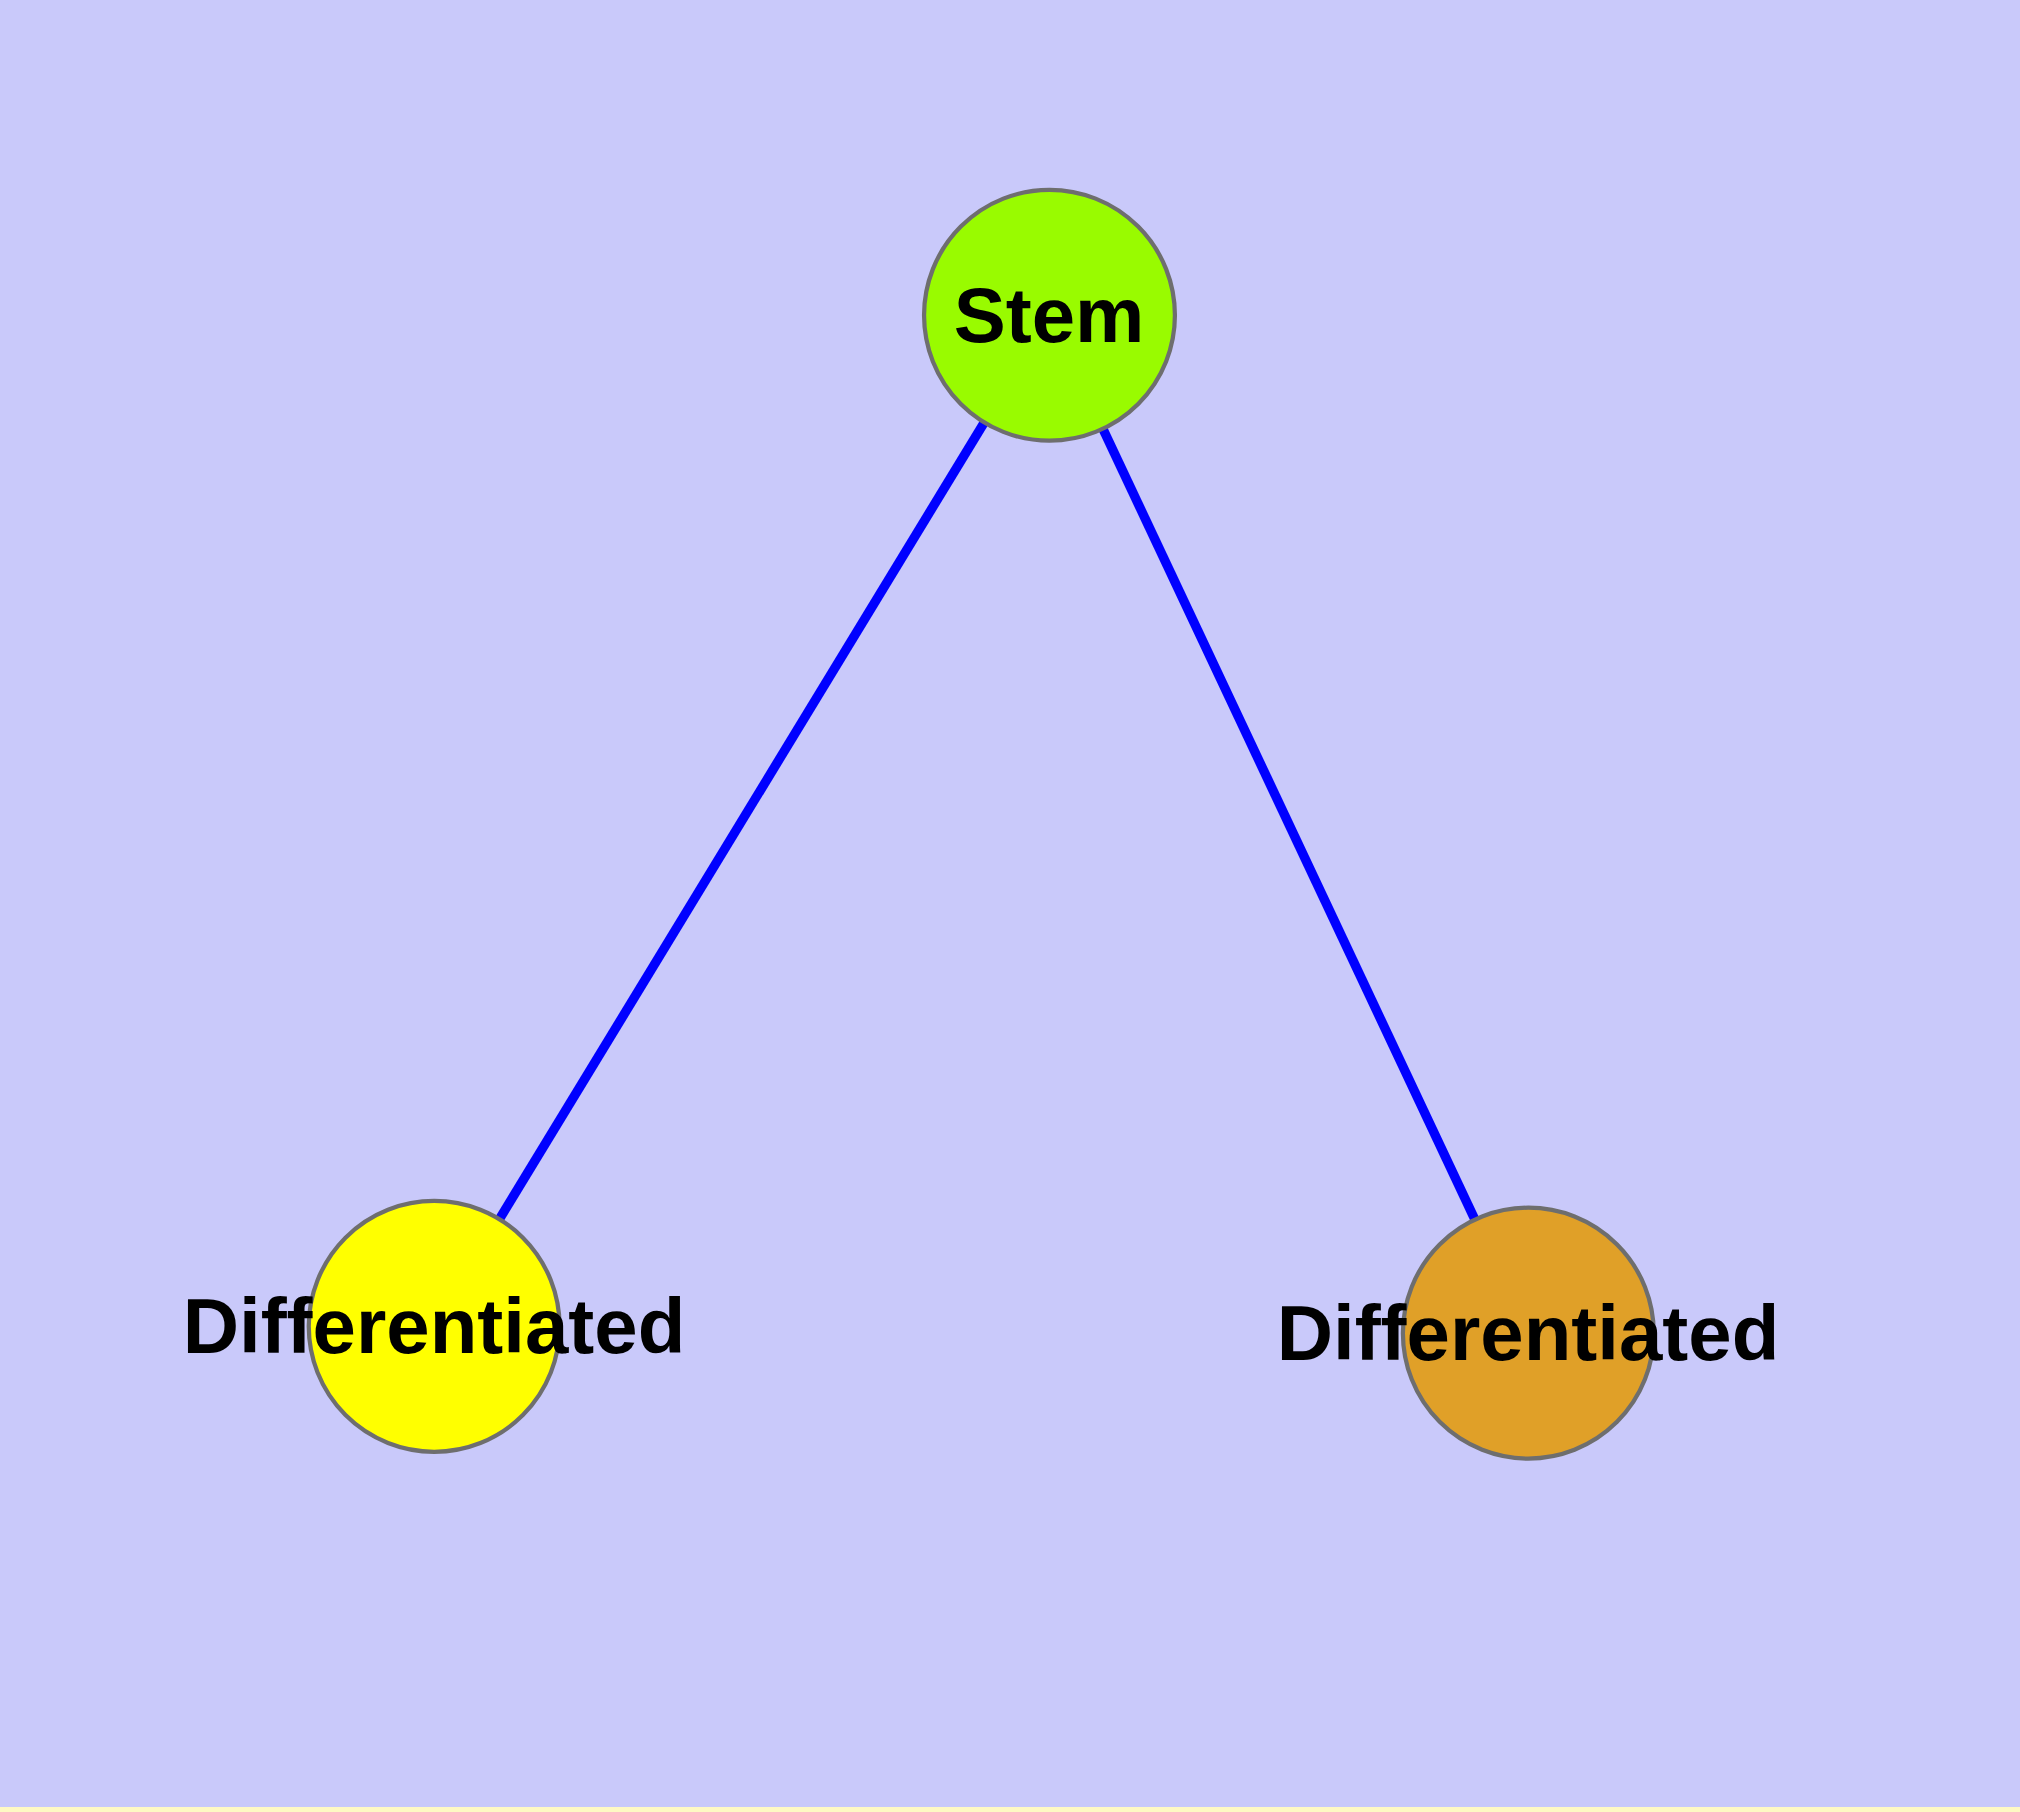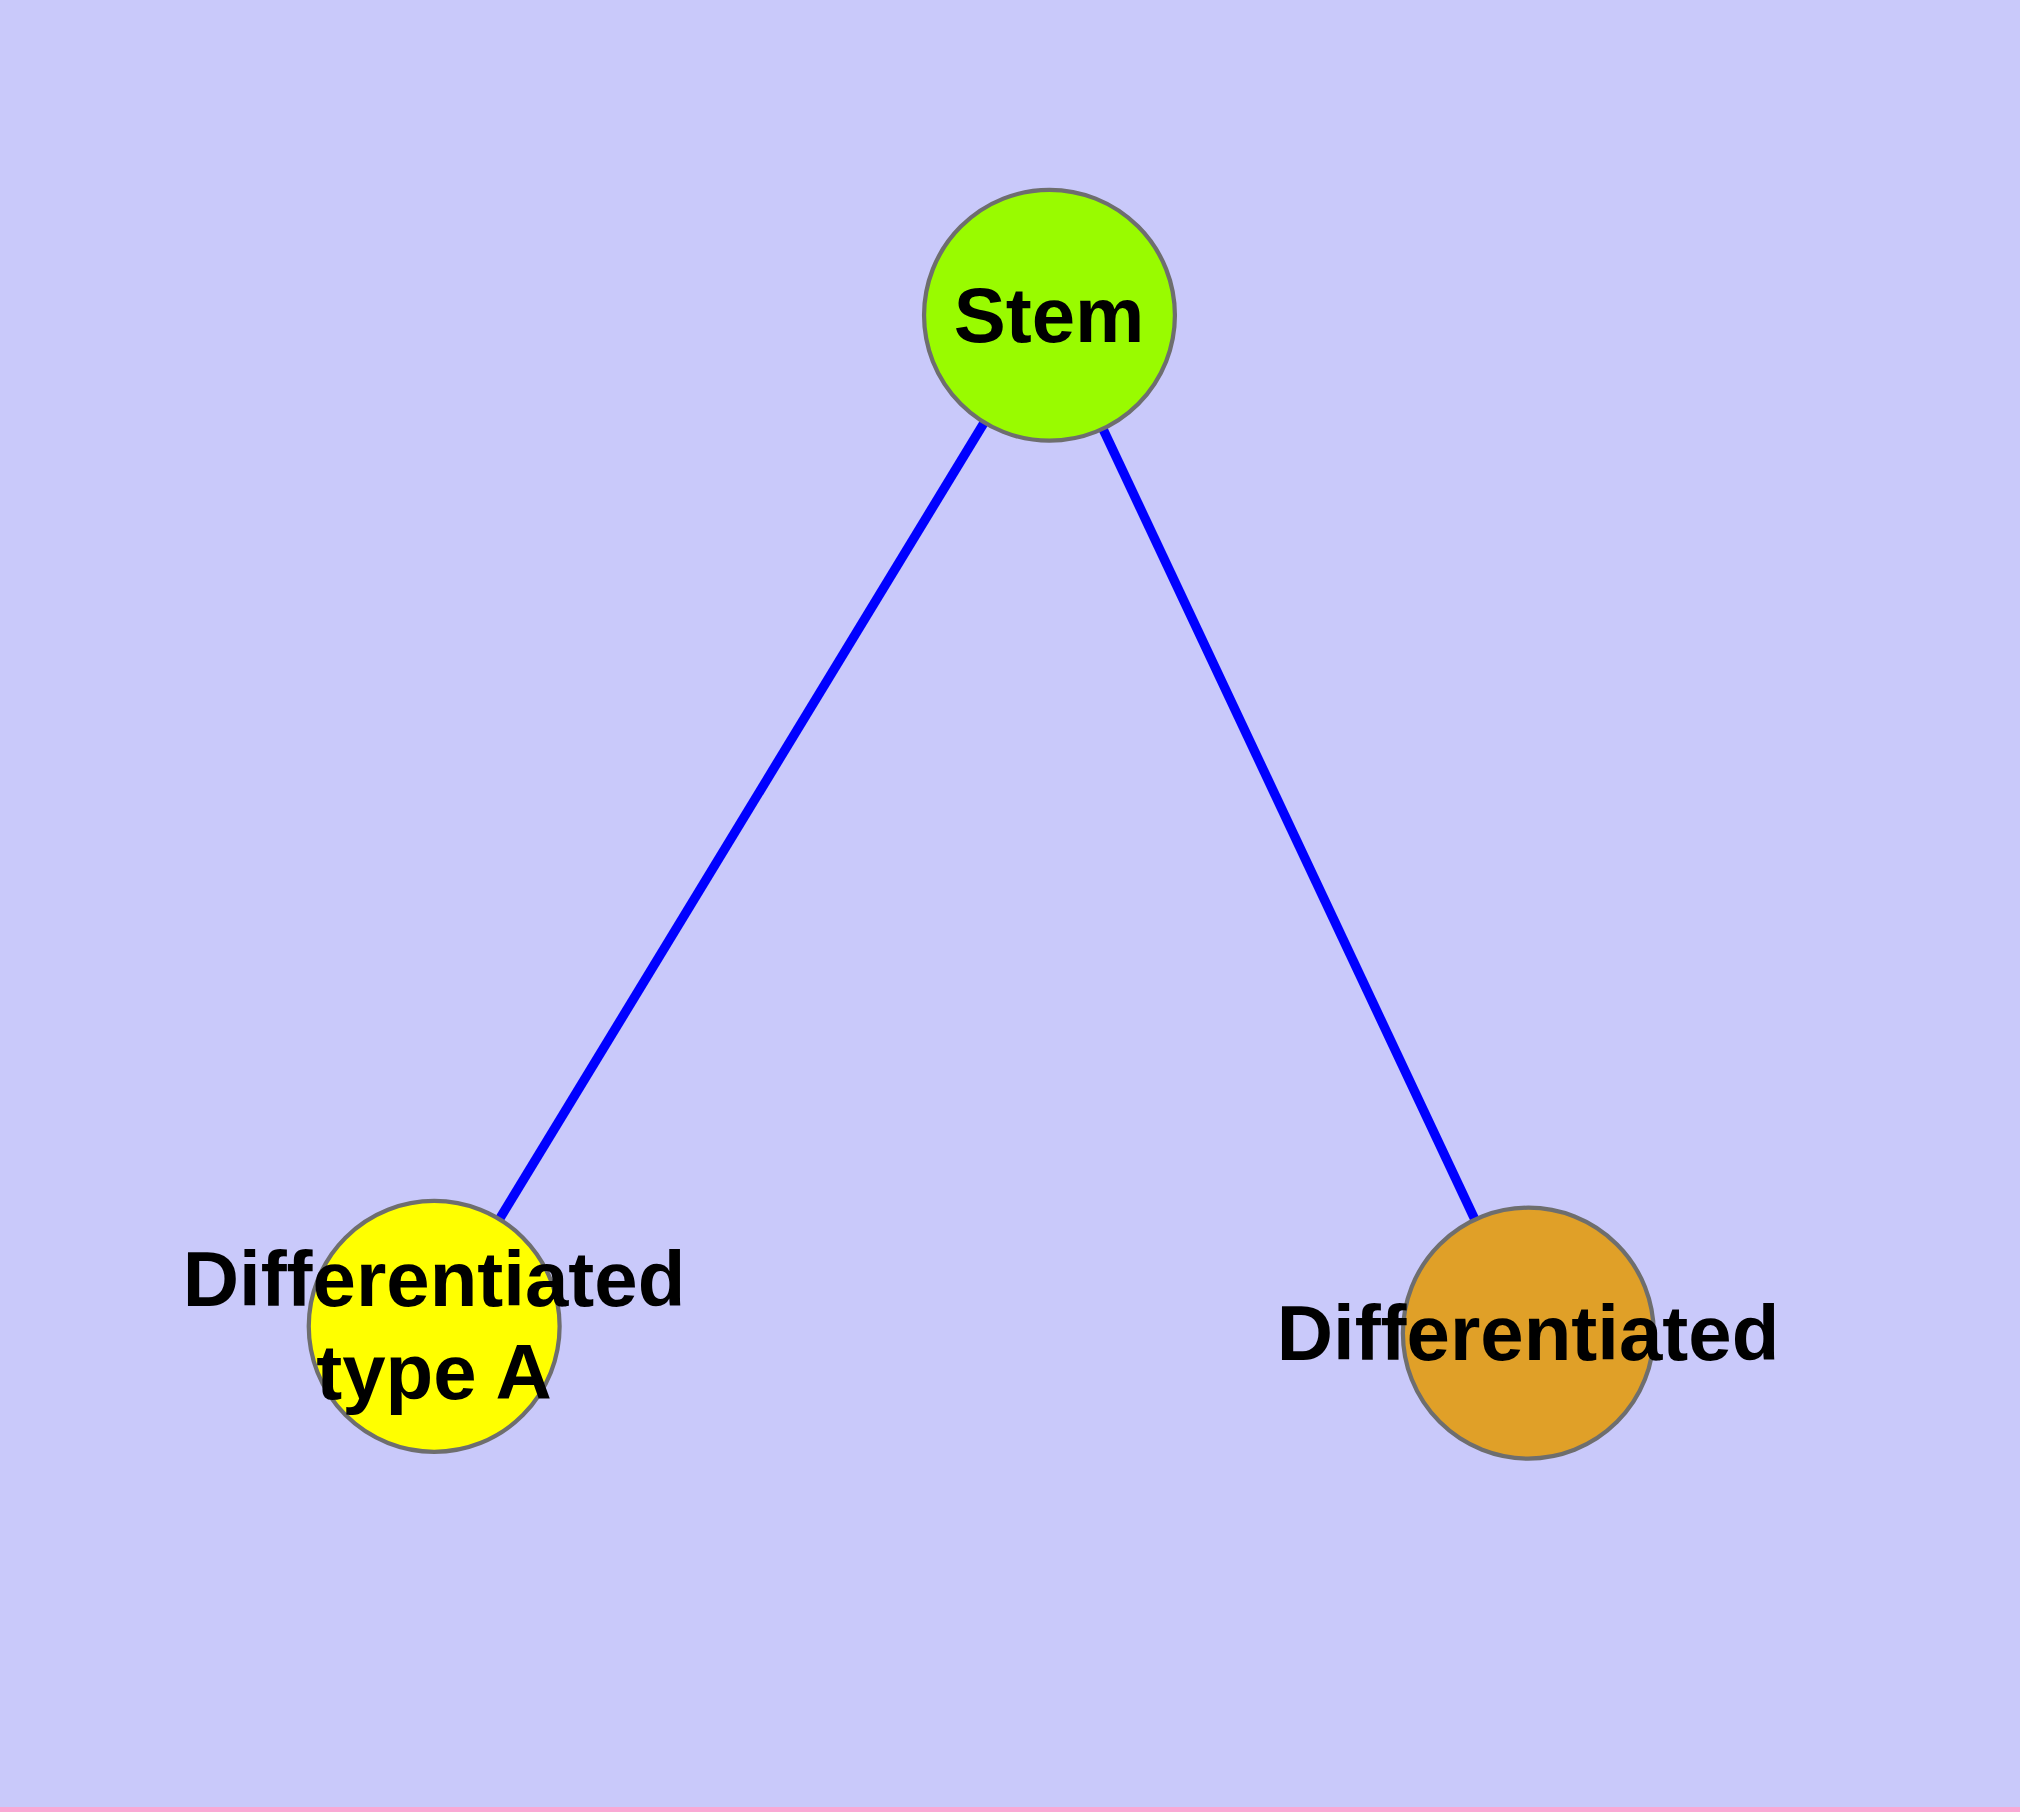--- a/index.html
+++ b/index.html
@@ -39,39 +39,38 @@
     font-size: 78px;
     line-height: 93px;
     color: #000000;
     white-space: nowrap;
     pointer-events: none;
   }
 </style>
 </head>
 <body>
 
-<div id="canvas" style="background: #f9a8d4;">
+<div id="canvas" style="background: #fef9c3;">
   <div id="plot-area" style="background: rgb(201, 201, 250);"></div>
 
   <svg class="graph" viewBox="0 0 2384 2138">
 
     <line x1="1238" y1="372" x2="512" y2="1565" stroke-width="11" stroke="#0000FF"></line>
     <line x1="1238" y1="372" x2="1803" y2="1573" stroke-width="11" stroke="#0000FF"></line>
 
     <circle cx="1238" cy="372" r="148" stroke-width="5" fill="#99FB00" stroke="#6E6E6E"></circle>
     <circle cx="512" cy="1565" r="148" stroke-width="5" fill="#FFFF00" stroke="#6E6E6E"></circle>
     <circle cx="1803" cy="1573" r="148" stroke-width="5" fill="#E0A028" stroke="#6E6E6E"></circle>
   </svg>
 
   <div class="node-label" style="left:1049px; top:315px;">
     <div>Stem</div>
   </div>
 
   <div class="node-label" style="left:434px; top:1326px;">
     <div>Differentiated</div>
-    <div>type A</div>
   </div>
 
   <div class="node-label" style="left:1528px; top:1333px;">
     <div>Differentiated</div>
   </div>
 </div>
 
 
 </body></html>

